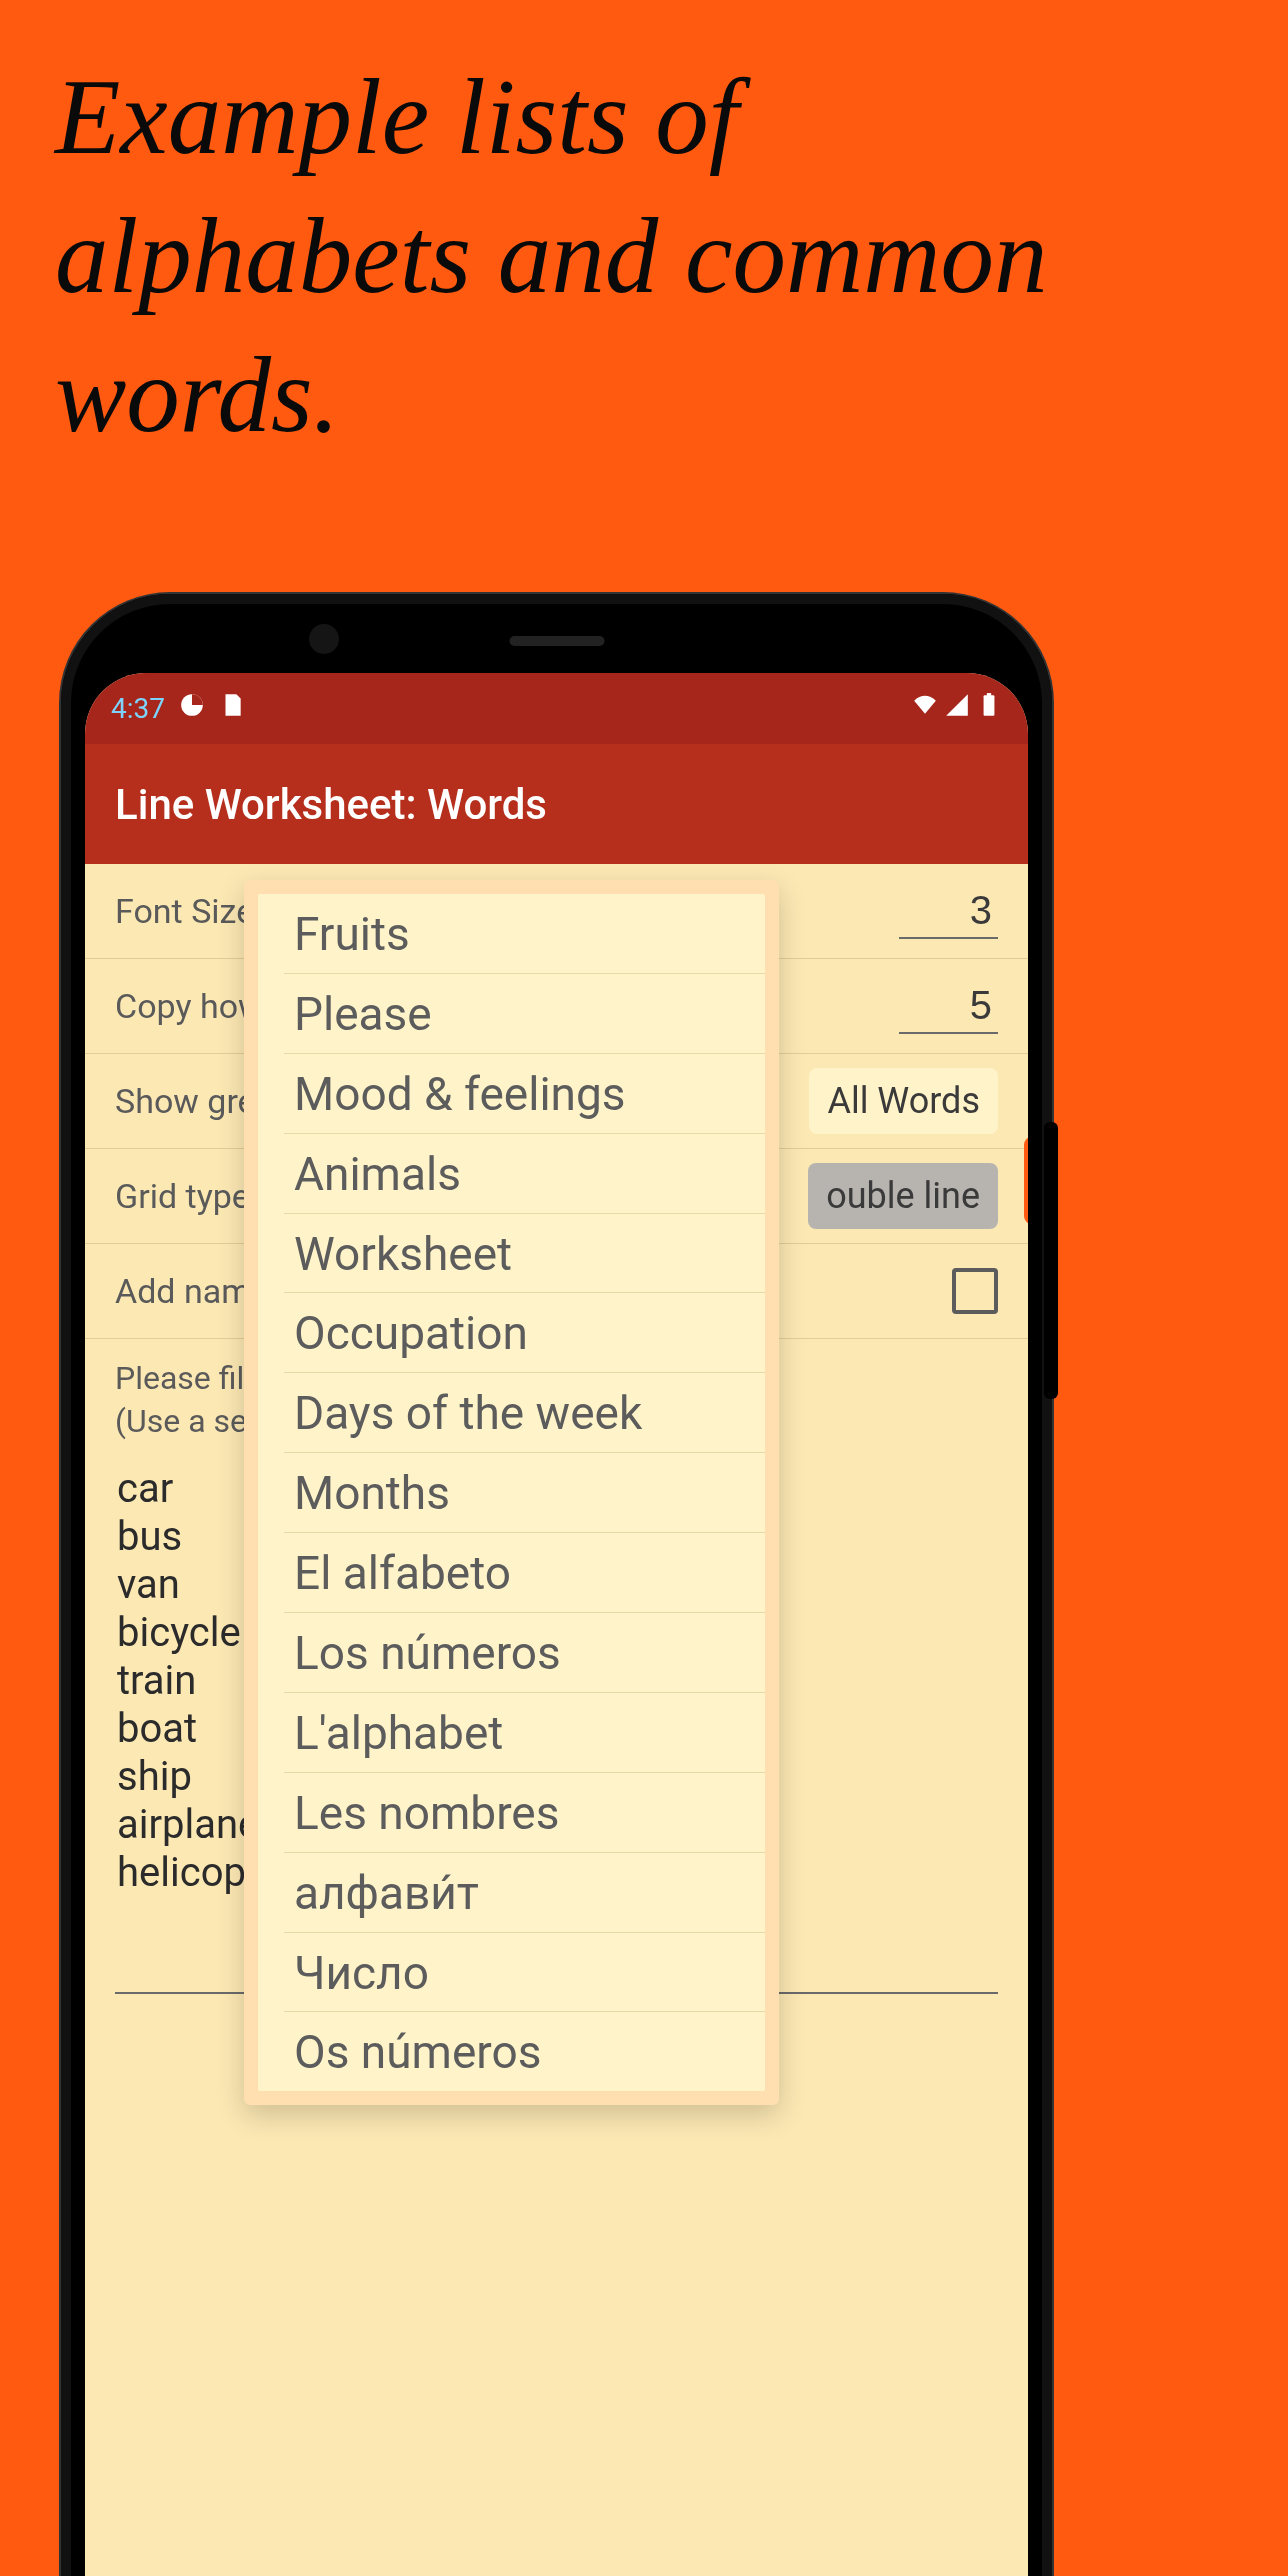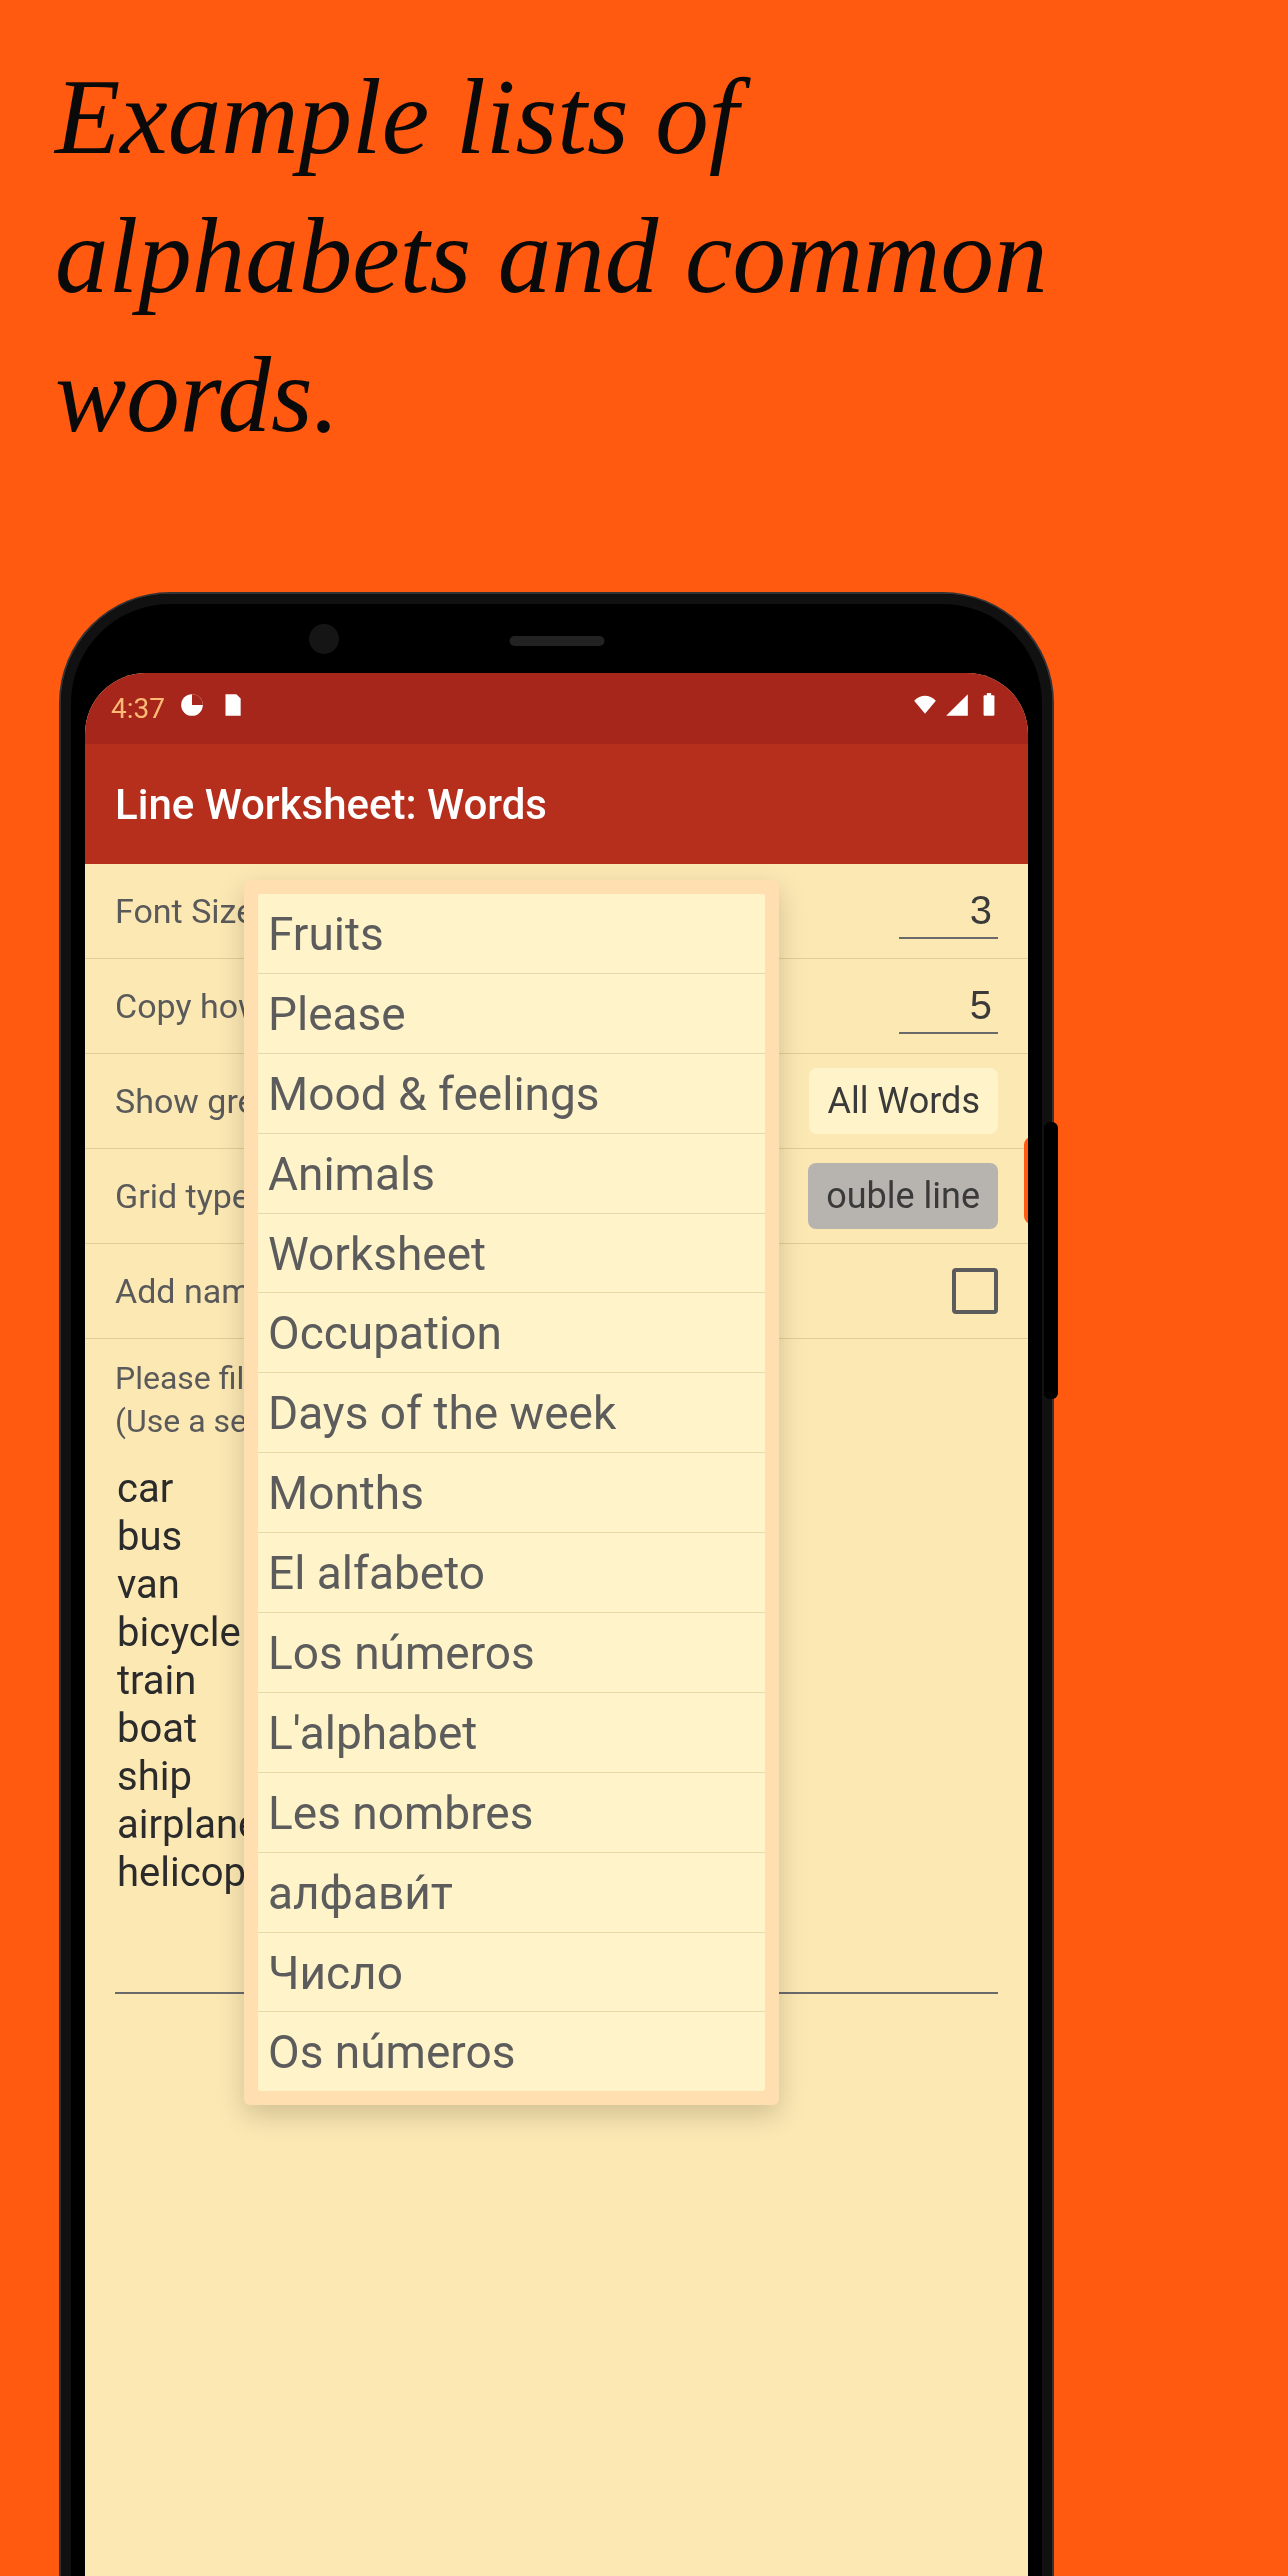--- a/index.html
+++ b/index.html
@@ -72,21 +72,21 @@
     background: #fce8b3;
     font-family: Roboto, Arial, sans-serif;
   }
   .status-bar {
     background: #a7261b;
     height: 71px;
     display: flex;
     align-items: center;
     justify-content: space-between;
     padding: 0 26px;
-    color: #fdba74;
+    color: #7dd3fc;
     font-size: 28px;
   }
   .status-left { display: flex; align-items: center; gap: 14px; }
   .status-right { display: flex; align-items: center; gap: 6px; }
   .icon-svg { width: 26px; height: 26px; fill: #fff; display: inline-block; }
   .app-bar {
     background: #b52f1c;
     height: 120px;
     display: flex;
     align-items: center;
@@ -160,20 +160,21 @@
     left: 159px;
     width: 535px;
     background: #ffdfb0;
     border-radius: 6px;
     box-shadow: 0 10px 28px rgba(0,0,0,0.18);
     padding: 14px;
   }
   .dd-inner {
     background: #fff4c9;
     border-radius: 2px;
+    padding-left: 26px;
   }
   .dd-item {
     font-size: 46px;
     color: #5c5c5c;
     padding: 14px 10px 12px 10px;
     border-top: 1px solid #e8d8a8;
     line-height: 1.15;
     cursor: pointer;
   }
   .dd-item:first-child { border-top: none; }

